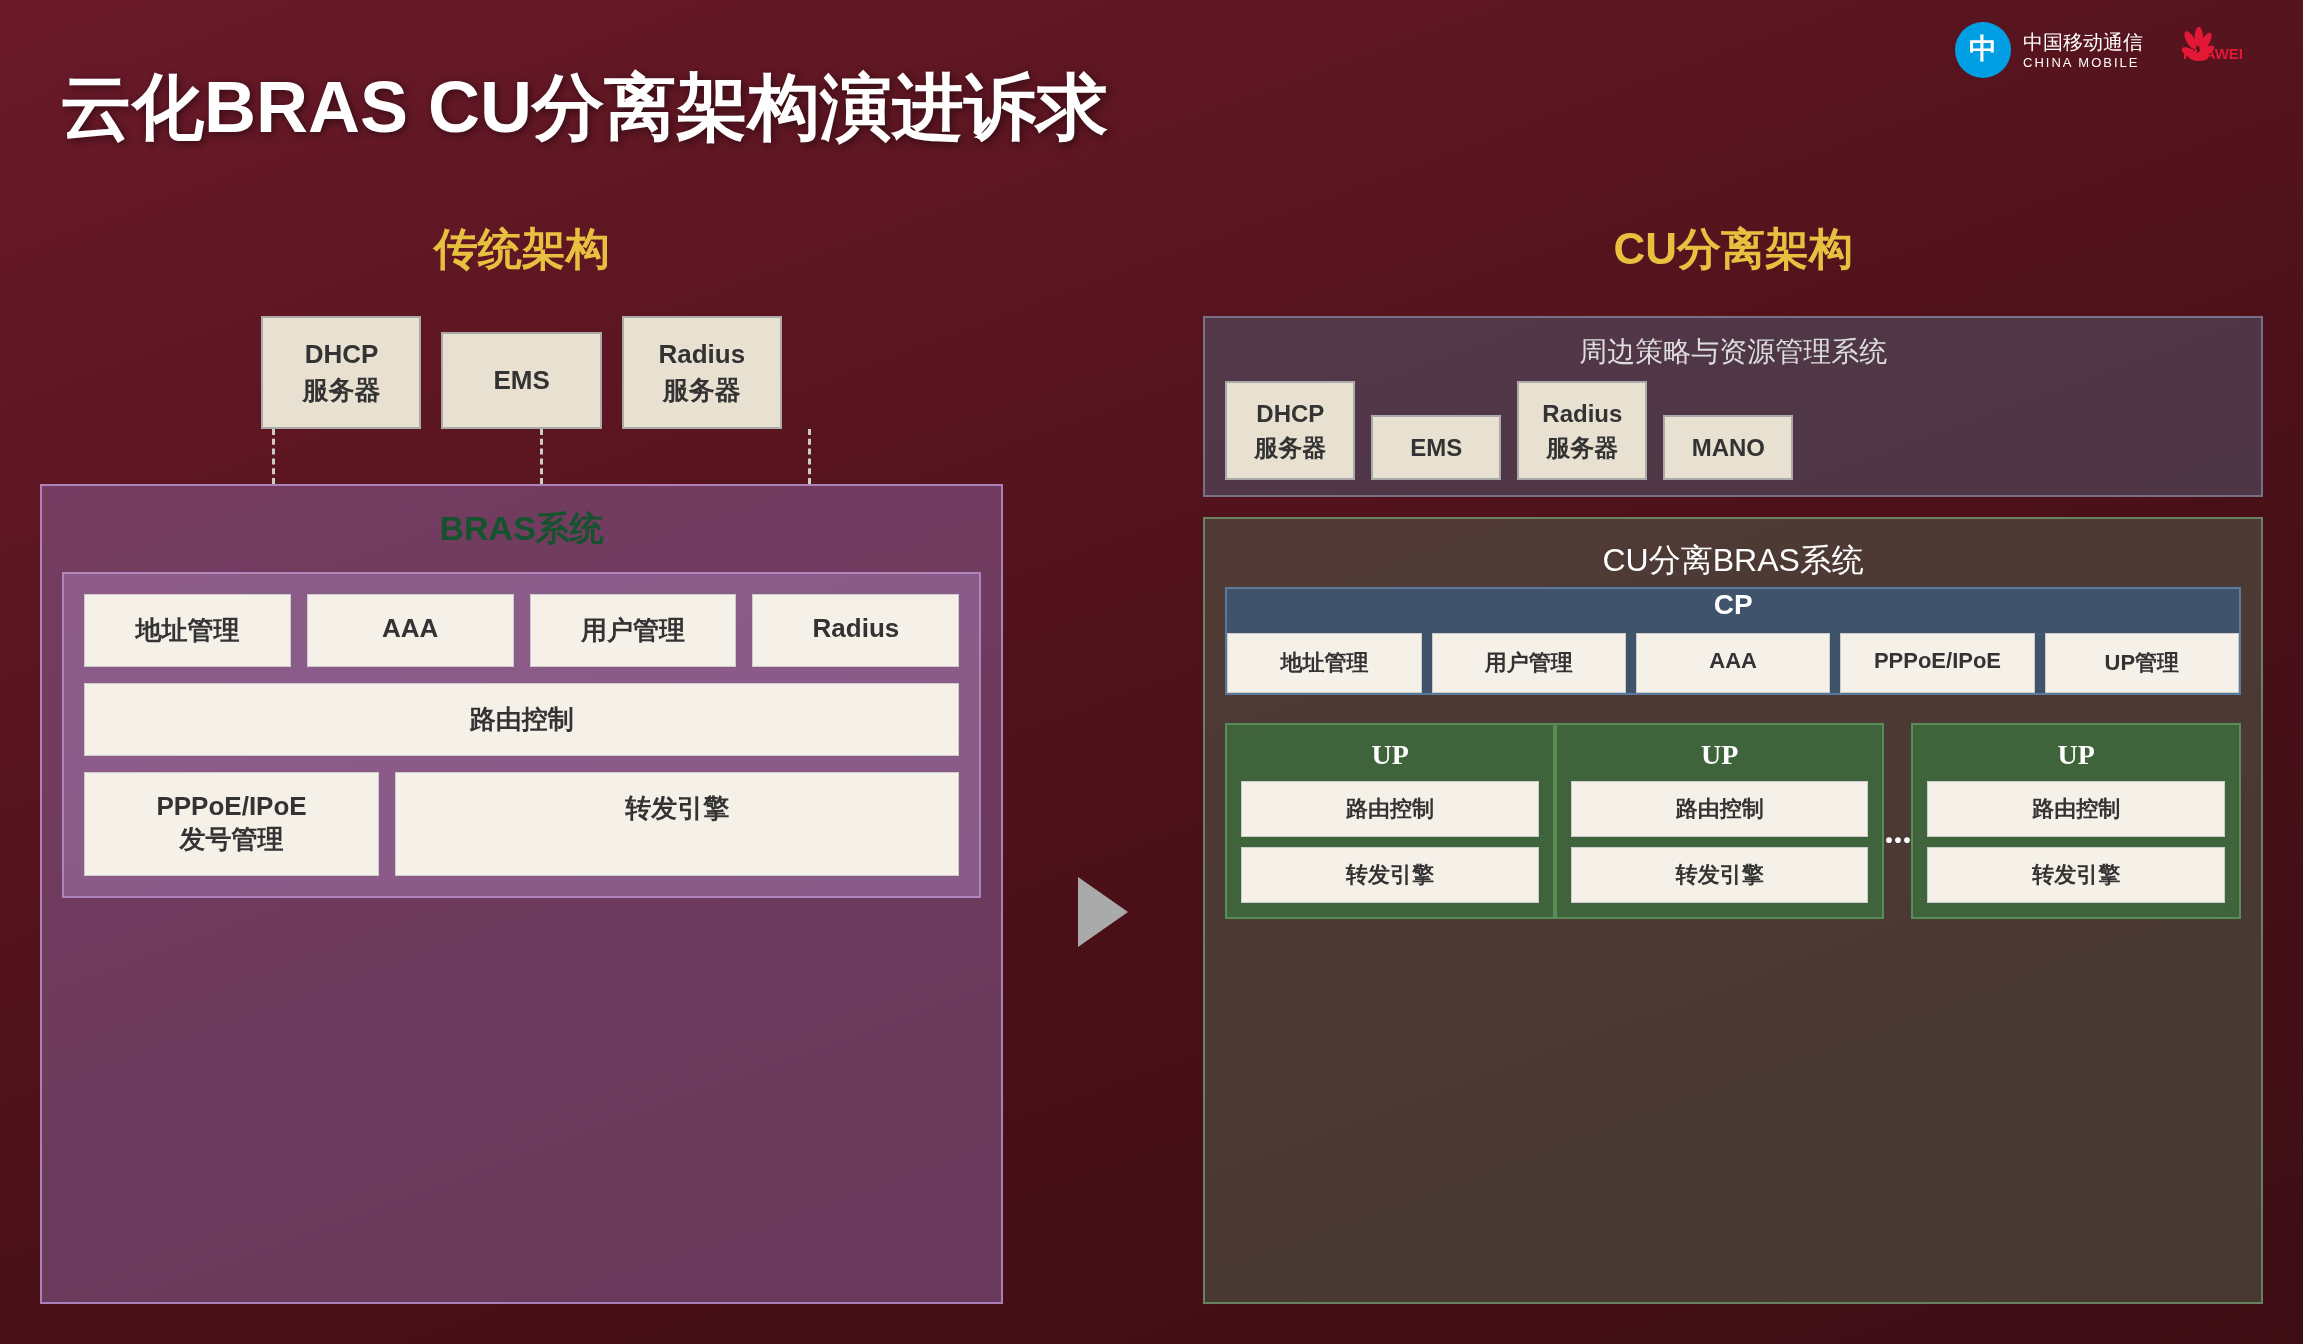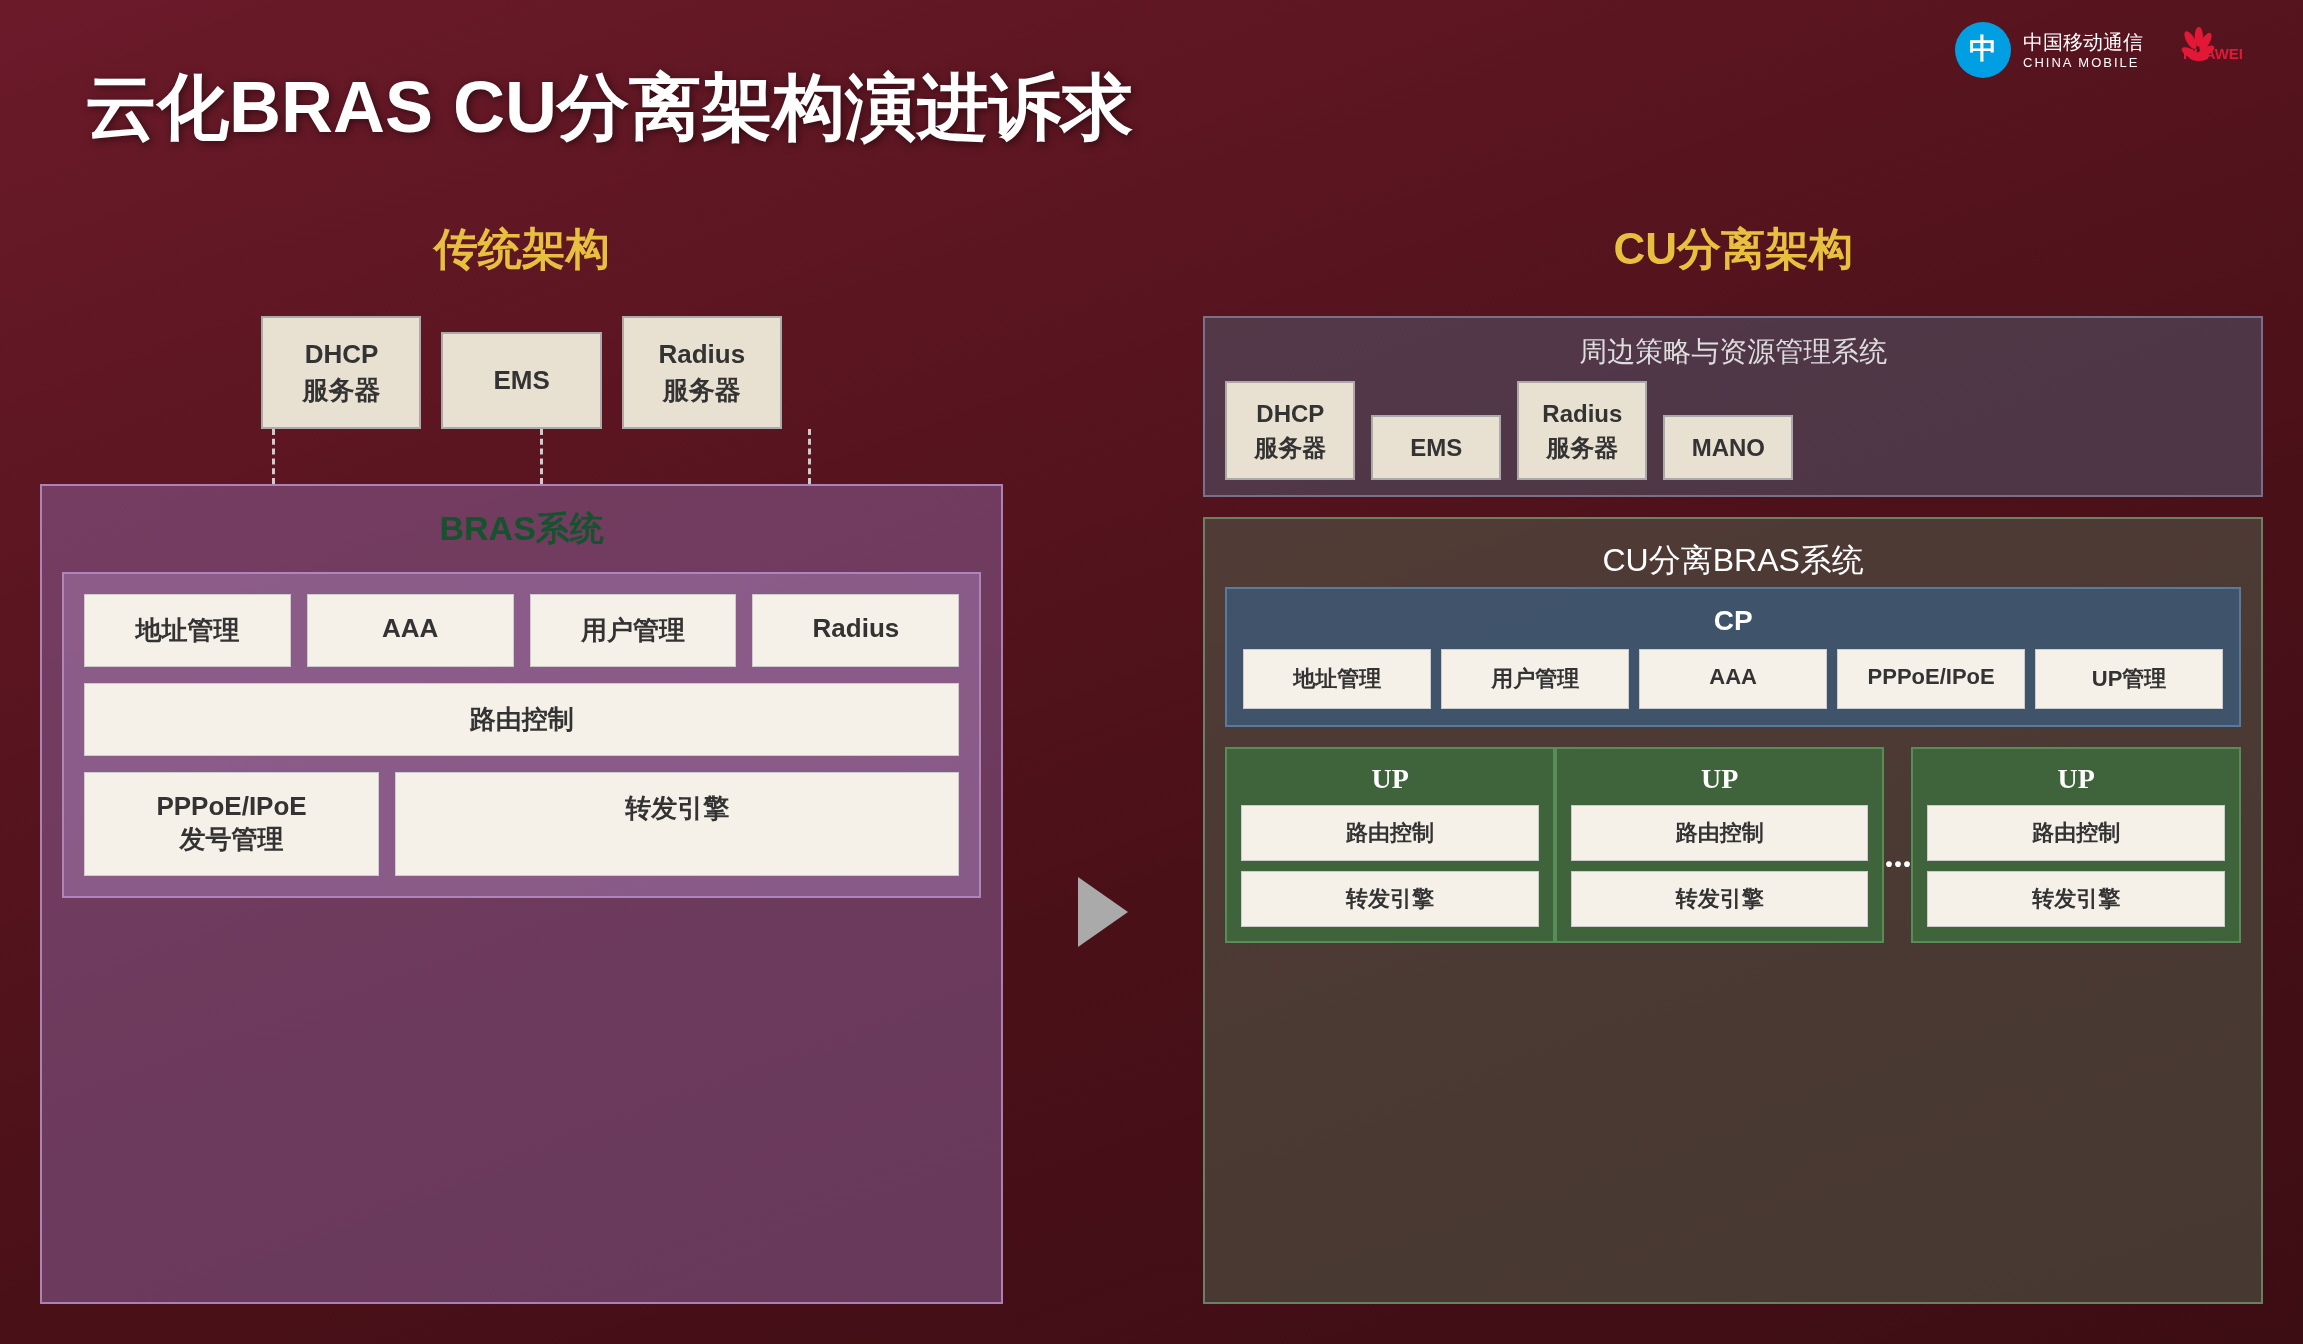--- a/index.html
+++ b/index.html
@@ -49,21 +49,20 @@
 
     
     .main-title {
       position: absolute;
       top: 60px;
       left: 60px;
       font-size: 72px;
       font-weight: bold;
       color: #ffffff;
       text-shadow: 2px 2px 8px rgba(0,0,0,0.5);
-      margin-left: 25px;
     }
 
     
     .content-area {
       position: absolute;
       top: 220px;
       left: 40px;
       right: 40px;
       bottom: 40px;
       display: flex;
@@ -220,22 +219,22 @@
       text-align: center;
       font-size: 32px;
       font-weight: normal;
       color: #ffffff;
       margin-bottom: 4px;
     }
 
     .cp-box {
       background: rgba(60, 90, 120, 0.8);
       border: 2px solid rgba(100, 140, 180, 0.7);
-      padding: 16px;
-      margin-bottom: 20px;
+      padding: 0;
+      margin-bottom: 28px;
     }
 
     .cp-title {
       text-align: center;
       font-size: 28px;
       color: #fff;
       font-weight: bold;
       margin-bottom: 12px;
     }
 

